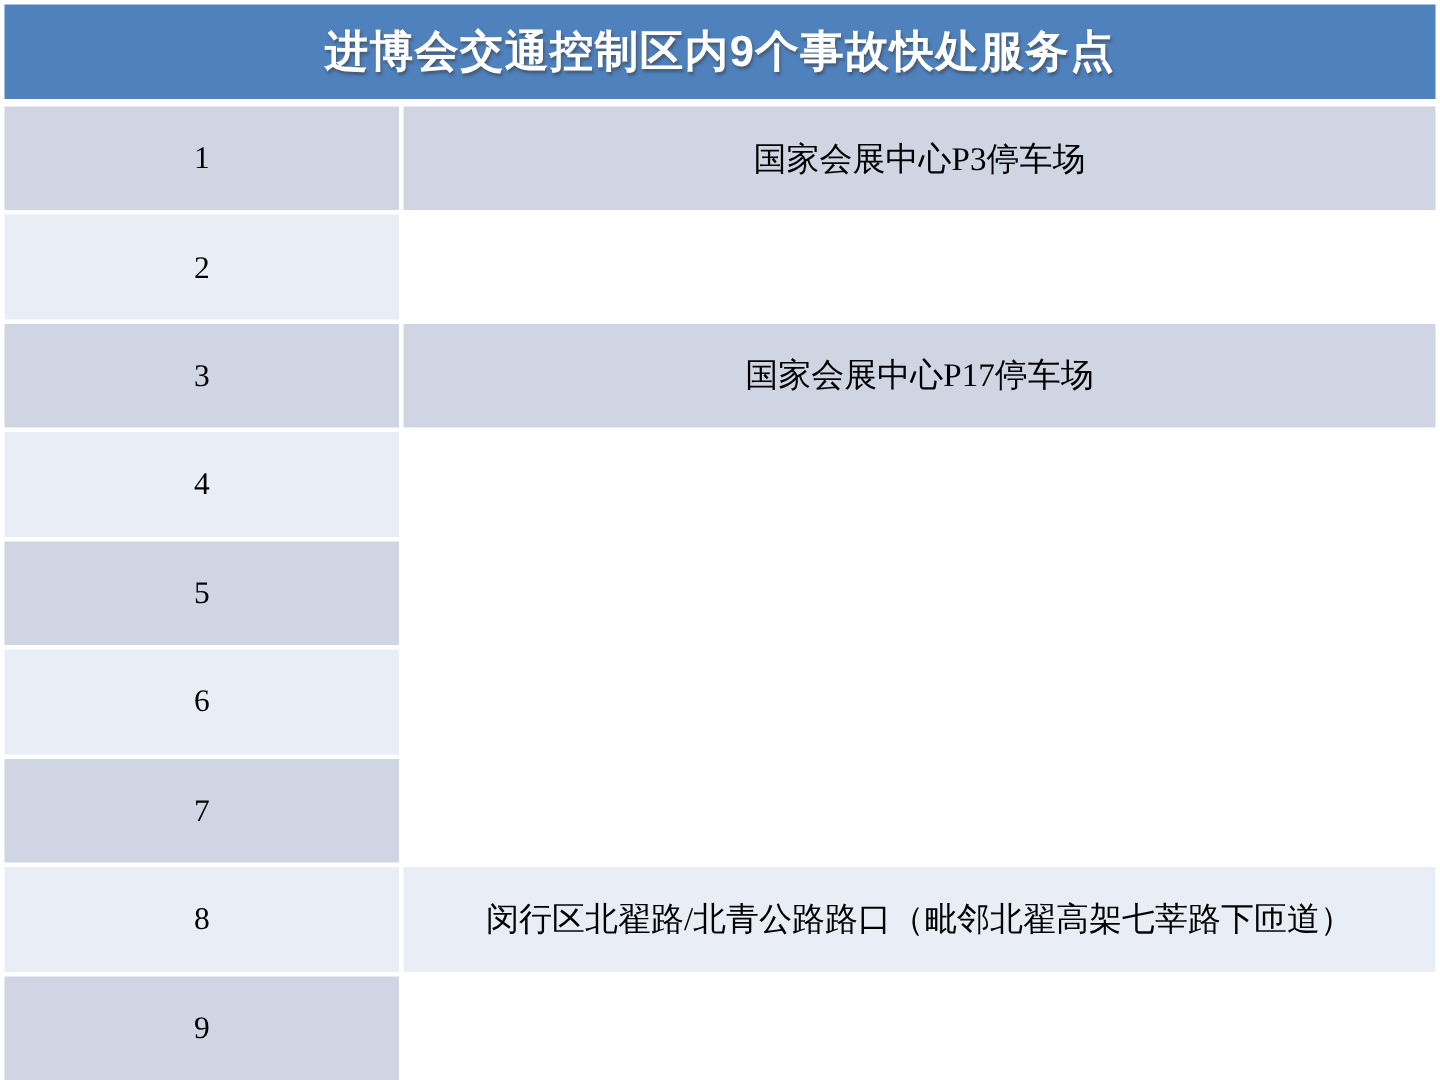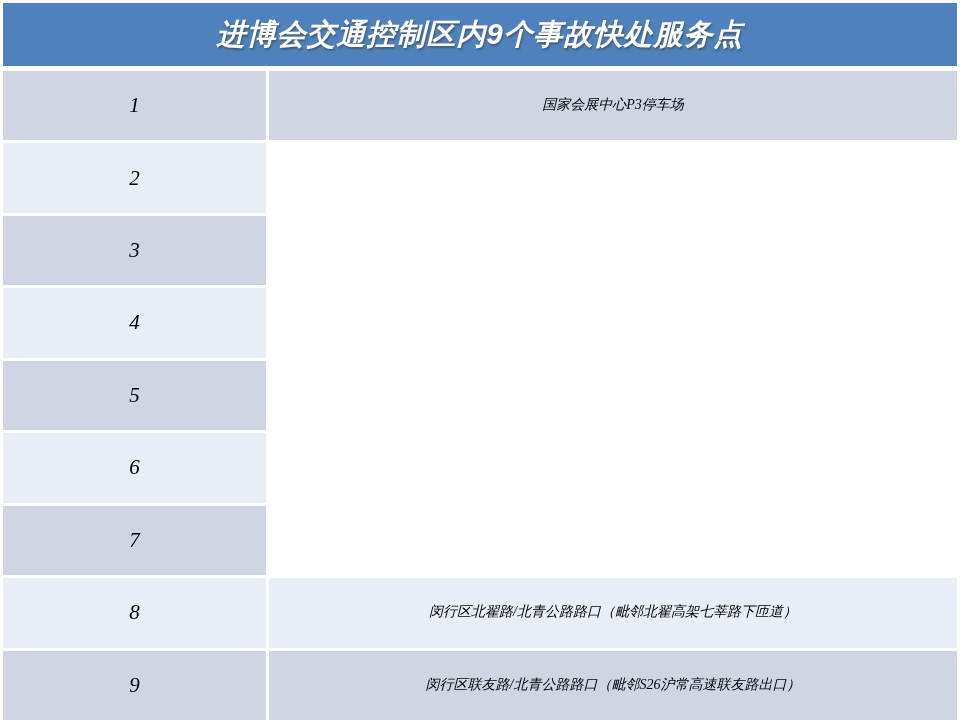--- a/index.html
+++ b/index.html
@@ -9,21 +9,20 @@
   }
   .slide {
     position: relative;
     width: 960px;
     height: 720px;
     background: #ffffff;
     box-sizing: border-box;
     padding: 3px 3px 6px 3px;
     font-family: "Liberation Serif", serif;
     overflow: hidden;
-    font-style: italic;
   }
   .title-bar {
     height: 63px;
     background: #4F81BD;
     display: flex;
     align-items: center;
     justify-content: center;
     margin-bottom: 5px;
   }
   .title-text {
@@ -45,21 +44,21 @@
     flex: 1 1 0;
     display: grid;
     grid-template-columns: 263px 1fr;
     column-gap: 3px;
   }
   .cell {
     display: flex;
     align-items: center;
     justify-content: center;
     color: #000000;
-    font-size: 14px;
+    font-size: 22px;
     line-height: 1.2;
     white-space: nowrap;
   }
   .row.dark .cell { background: #D0D5E4; }
   .row.light .cell { background: #E9EDF5; }
   .cell.num { font-size: 21px; }
 </style>
 </head>
 <body>
 
@@ -75,20 +74,21 @@
       <div class="cell num">1</div>
       <div class="cell loc">国家会展中心P3停车场</div>
     </div>
 
     <div class="row light">
       <div class="cell num">2</div>
     </div>
 
     <div class="row dark">
       <div class="cell num">3</div>
+      <div class="cell loc">国家会展中心P17停车场</div>
     </div>
 
     <div class="row light">
       <div class="cell num">4</div>
     </div>
 
     <div class="row dark">
       <div class="cell num">5</div>
     </div>
 
@@ -100,17 +100,16 @@
       <div class="cell num">7</div>
     </div>
 
     <div class="row light">
       <div class="cell num">8</div>
       <div class="cell loc">闵行区北翟路/北青公路路口（毗邻北翟高架七莘路下匝道）</div>
     </div>
 
     <div class="row dark">
       <div class="cell num">9</div>
-      <div class="cell loc">闵行区联友路/北青公路路口（毗邻S26沪常高速联友路出口）</div>
     </div>
 
   </div>
 </div>
 
 </body></html>

